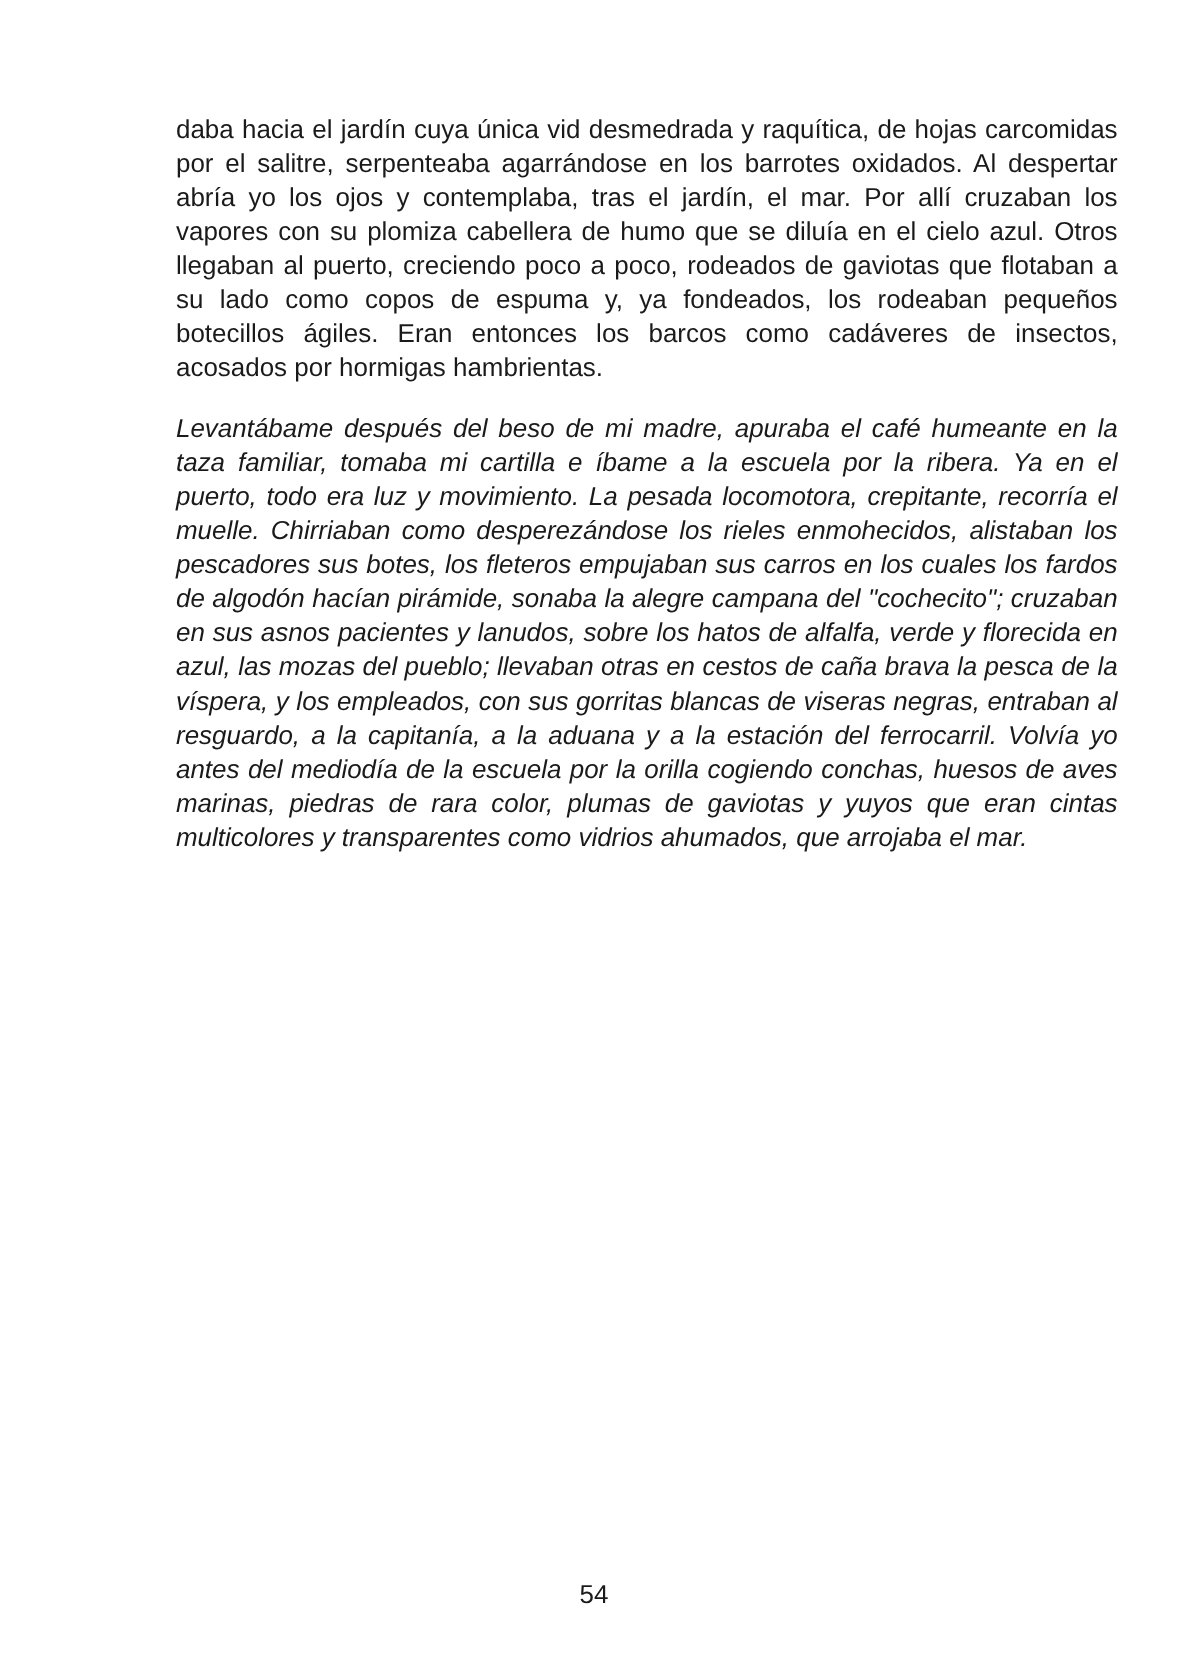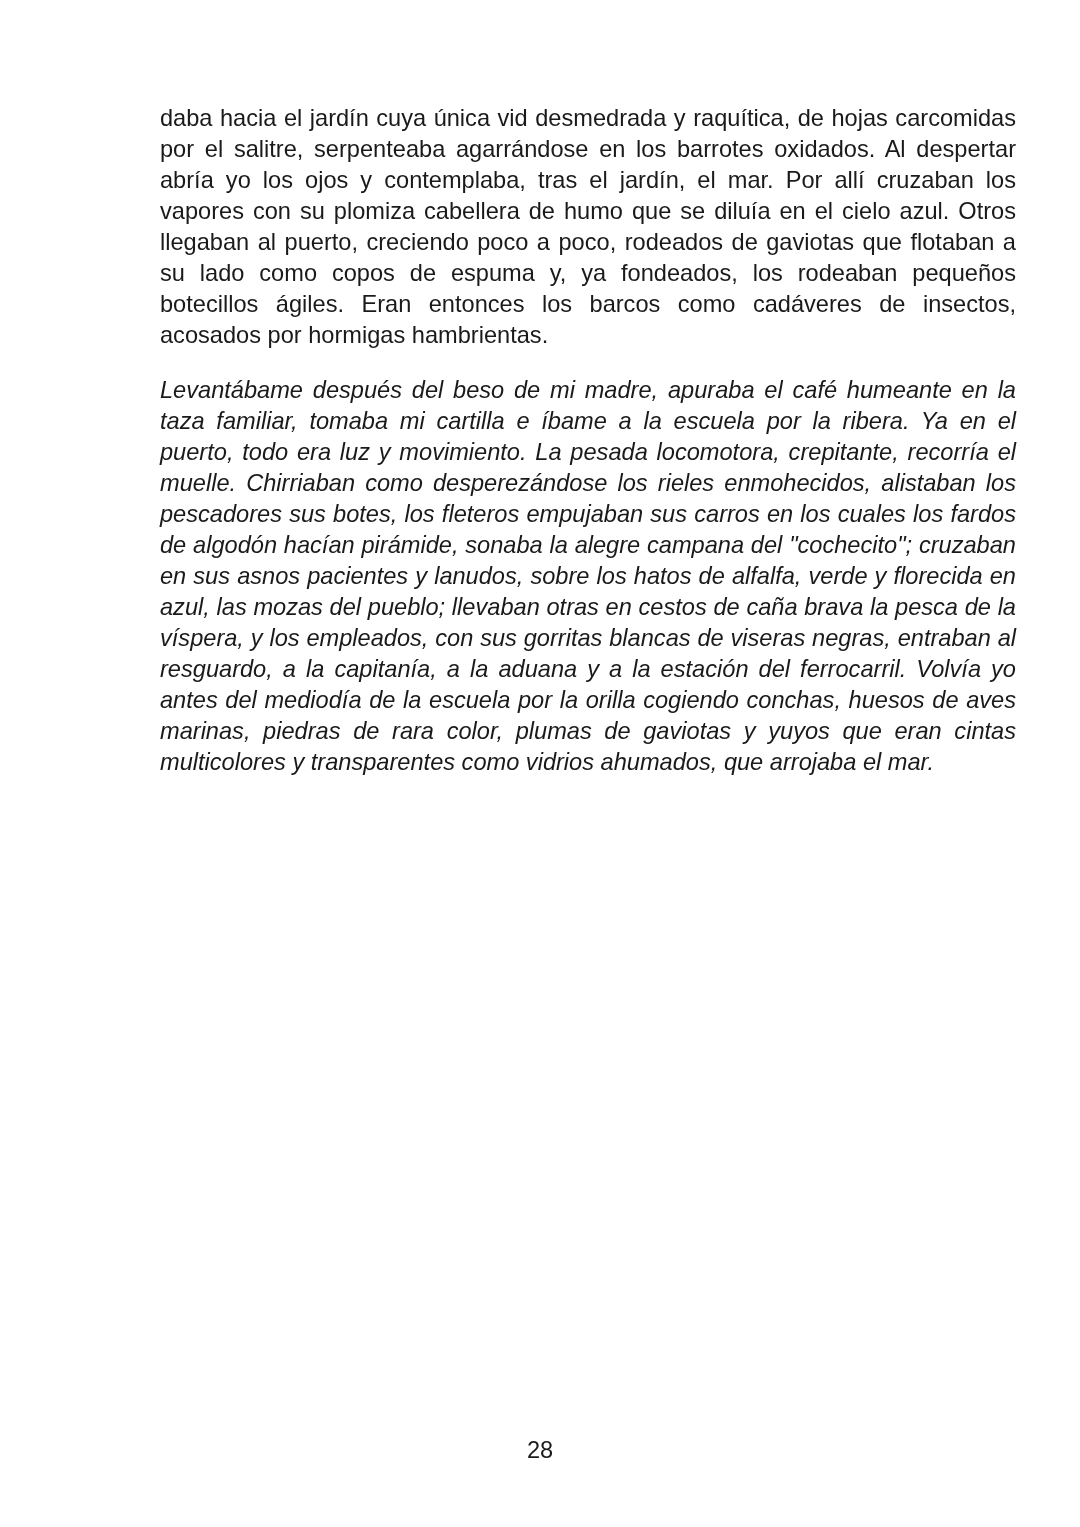--- a/index.html
+++ b/index.html
@@ -44,13 +44,13 @@
     }
   </style>
 </head>
 <body>
 
 <div class="page">
   <p class="paragraph">daba hacia el jardín cuya única vid desmedrada y raquítica, de hojas carcomidas por el salitre, serpenteaba agarrándose en los barrotes oxidados. Al despertar abría yo los ojos y contemplaba, tras el jardín, el mar. Por allí cruzaban los vapores con su plomiza cabellera de humo que se diluía en el cielo azul. Otros llegaban al puerto, creciendo poco a poco, rodeados de gaviotas que flotaban a su lado como copos de espuma y, ya fondeados, los rodeaban pequeños botecillos ágiles. Eran entonces los barcos como cadáveres de insectos, acosados por hormigas hambrientas.</p>
   <p class="paragraph">Levantábame después del beso de mi madre, apuraba el café humeante en la taza familiar, tomaba mi cartilla e íbame a la escuela por la ribera. Ya en el puerto, todo era luz y movimiento. La pesada locomotora, crepitante, recorría el muelle. Chirriaban como desperezándose los rieles enmohecidos, alistaban los pescadores sus botes, los fleteros empujaban sus carros en los cuales los fardos de algodón hacían pirámide, sonaba la alegre campana del "cochecito"; cruzaban en sus asnos pacientes y lanudos, sobre los hatos de alfalfa, verde y florecida en azul, las mozas del pueblo; llevaban otras en cestos de caña brava la pesca de la víspera, y los empleados, con sus gorritas blancas de viseras negras, entraban al resguardo, a la capitanía, a la aduana y a la estación del ferrocarril. Volvía yo antes del mediodía de la escuela por la orilla cogiendo conchas, huesos de aves marinas, piedras de rara color, plumas de gaviotas y yuyos que eran cintas multicolores y transparentes como vidrios ahumados, que arrojaba el mar.</p>
 </div>
 
-<div class="page-number">28</div>
+<div class="page-number">54</div>
 
 </body></html>

